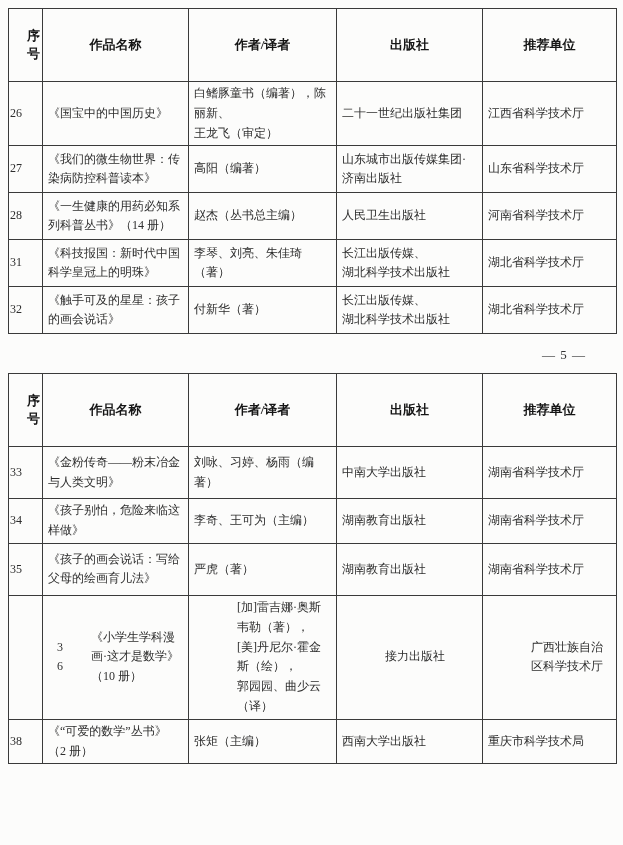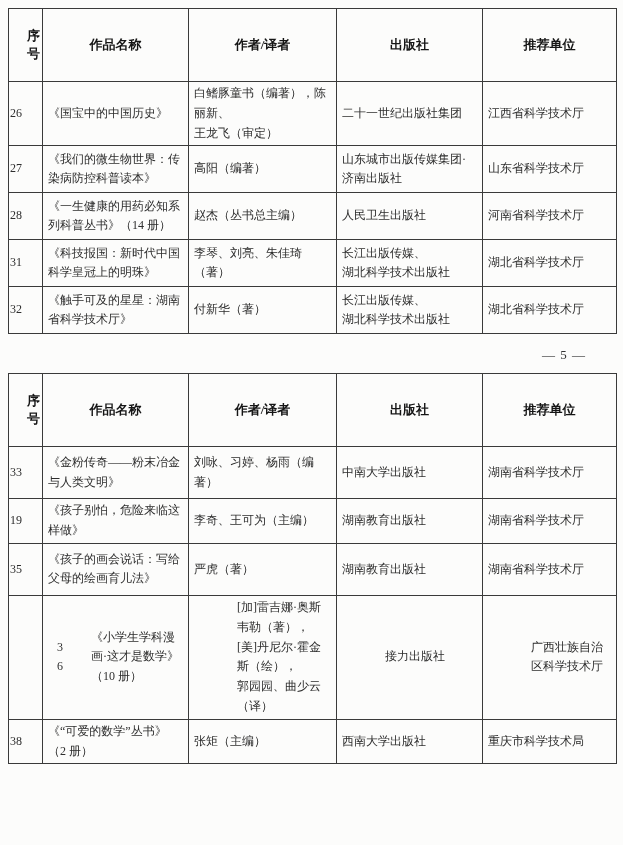--- a/index.html
+++ b/index.html
@@ -101,21 +101,21 @@
       <tr class="h47">
         <td class="no">31</td>
         <td>《科技报国：新时代中国科学皇冠上的明珠》</td>
         <td>李琴、刘亮、朱佳琦（著）</td>
         <td>长江出版传媒、
 湖北科学技术出版社</td>
         <td>湖北省科学技术厅</td>
       </tr>
       <tr class="h47">
         <td class="no">32</td>
-        <td>《触手可及的星星：湖南省科学技术厅》</td>
+        <td>《触手可及的星星：孩子的画会说话》</td>
         <td>付新华（著）</td>
         <td>长江出版传媒、
 湖北科学技术出版社</td>
         <td>湖北省科学技术厅</td>
       </tr>
     </tbody>
   </table>
 
   <div class="pageno right">— 5 —</div>
 
@@ -138,21 +138,21 @@
     </thead>
     <tbody>
       <tr class="h52">
         <td class="no">33</td>
         <td>《金粉传奇——粉末冶金与人类文明》</td>
         <td>刘咏、习婷、杨雨（编著）</td>
         <td>中南大学出版社</td>
         <td>湖南省科学技术厅</td>
       </tr>
       <tr class="h44">
-        <td class="no">19</td>
+        <td class="no">34</td>
         <td>《孩子别怕，危险来临这样做》</td>
         <td>李奇、王可为（主编）</td>
         <td>湖南教育出版社</td>
         <td>湖南省科学技术厅</td>
       </tr>
       <tr class="h52">
         <td class="no">35</td>
         <td>《孩子的画会说话：写给父母的绘画育儿法》</td>
         <td>严虎（著）</td>
         <td>湖南教育出版社</td>

